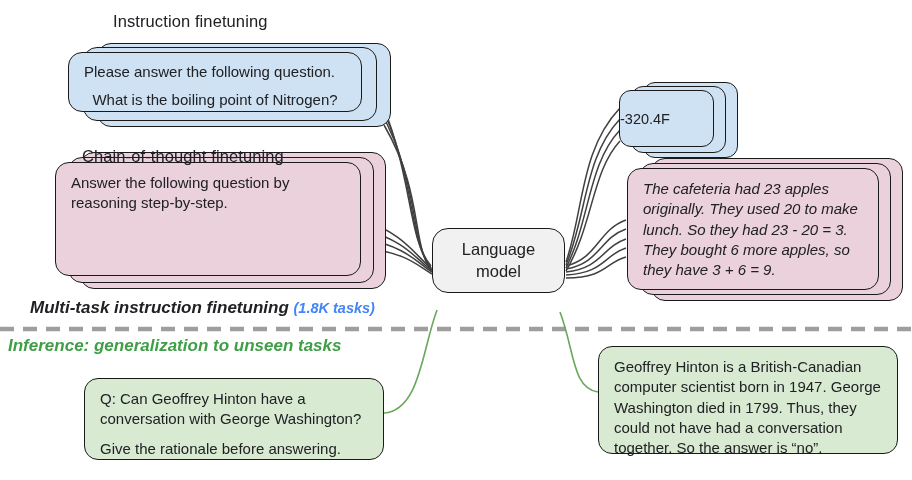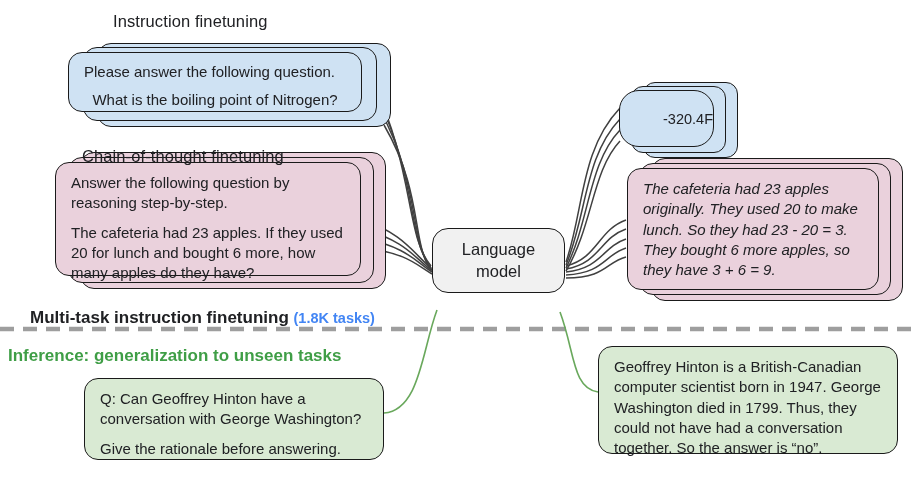--- a/index.html
+++ b/index.html
@@ -23,21 +23,21 @@
   .green{background:var(--green-fill);}
   .front{z-index:4;}
   .back1{z-index:3;}
   .back2{z-index:2;}
 
   .card-text{padding:10px 15px;font-size:15px;line-height:1.35;}
   .card-text p{margin:0;}
   .card-text p + p{margin-top:9px;}
 
   .section-title{position:absolute;z-index:5;font-size:16.5px;letter-spacing:.1px;}
-  .phase-label{position:absolute;z-index:5;font-size:17px;font-weight:600;margin-top:10px;}
+  .phase-label{position:absolute;z-index:5;font-style:italic;font-size:17px;font-weight:600;}
   .phase-label .badge{font-size:14.5px;font-weight:700;color:var(--tasks-blue);}
   .inference-label{color:var(--inference-green);}
 
   
   #lm-box{left:432px;top:228px;width:133px;height:65px;border-radius:16px;
           background:var(--model-fill);display:flex;align-items:center;justify-content:center;
           text-align:center;font-size:16.5px;line-height:1.3;z-index:4;}
   #lm-box .lm-text{width:100px;}
 
   
@@ -46,22 +46,22 @@
   .bl-back2{left:97px;top:43px;width:294px;height:84px;}
   .bl-front .card-text{padding:9px 15px;}
   .bl-front p + p{margin-top:8px;text-align:center;}
 
   
   .pl-front{left:55px;top:162px;width:306px;height:114px;}
   .pl-back1{left:68px;top:157px;width:306px;height:126px;}
   .pl-back2{left:80px;top:152px;width:306px;height:137px;}
 
   
-  .br-front{left:619px;top:90px;width:95px;height:57px;border-radius:20px;
-            display:flex;align-items:center;justify-content:flex-end;font-size:14.5px;}
+  .br-front{left:619px;top:90px;width:95px;height:57px;border-radius:12px;
+            display:flex;align-items:center;justify-content:flex-start;font-size:14.5px;}
   .br-back1{left:631px;top:86px;width:95px;height:67px;border-radius:12px;}
   .br-back2{left:643px;top:82px;width:95px;height:76px;border-radius:12px;}
 
   
   .pr-front{left:627px;top:168px;width:252px;height:122px;font-style:italic;}
   .pr-back1{left:639px;top:163px;width:252px;height:132px;}
   .pr-back2{left:651px;top:158px;width:252px;height:143px;}
 
   
   .gq{left:84px;top:378px;width:300px;height:82px;}
@@ -132,21 +132,20 @@
       <p>Please answer the following question.</p>
       <p>What is the boiling point of Nitrogen?</p>
     </div>
   </div>
 
   <div class="card pink back2 pl-back2"></div>
   <div class="card pink back1 pl-back1"></div>
   <div class="card pink front pl-front">
     <div class="card-text">
       <p>Answer the following question by reasoning step-by-step.</p>
-      <p>The cafeteria had 23 apples. If they used 20 for lunch and bought 6 more, how many apples do they have?</p>
     </div>
   </div>
 
   <div class="card" id="lm-box">
     <div class="lm-text">Language model</div>
   </div>
 
   <div class="card blue back2 br-back2"></div>
   <div class="card blue back1 br-back1"></div>
   <div class="card blue front br-front">

